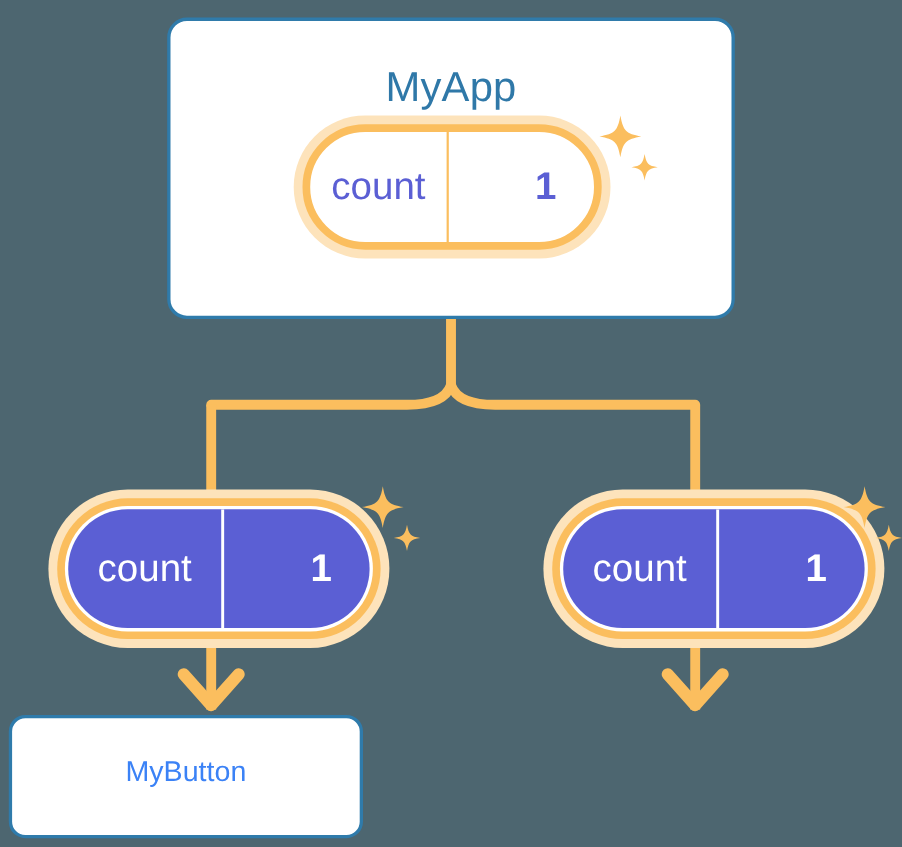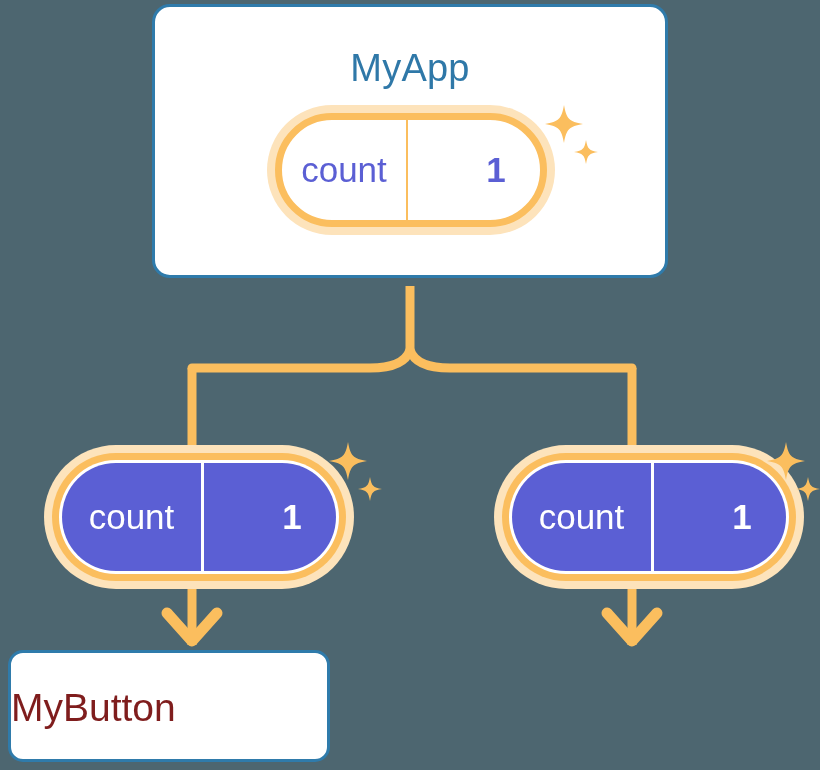--- a/index.html
+++ b/index.html
@@ -35,21 +35,21 @@
   .comp-box {
     position: absolute;
     background: #ffffff;
     border: 3px solid #2f7bab;
     border-radius: 16px;
     box-sizing: border-box;
   }
 
   #box-myapp {
     left: 152px;
-    top: 4px;
+    top: 16px;
     width: 516px;
     height: 274px;
     border-radius: 18px;
   }
 
   .comp-title {
     position: absolute;
     left: 0;
     width: 100%;
     text-align: center;
@@ -69,22 +69,23 @@
     width: 322px;
     height: 112px;
     border-radius: 15px;
   }
 
   .btn-title {
     position: absolute;
     left: 0;
     top: 33px;
     width: 100%;
-    color: #7f1d1d;
-    font-size: 39px;
+    text-align: center;
+    color: #3b82f6;
+    font-size: 26px;
     font-weight: 400;
   }
 
   .pill {
     position: absolute;
     left: 0; top: 0;
     box-sizing: border-box;
     display: flex;
     align-items: stretch;
     border-radius: 999px;

